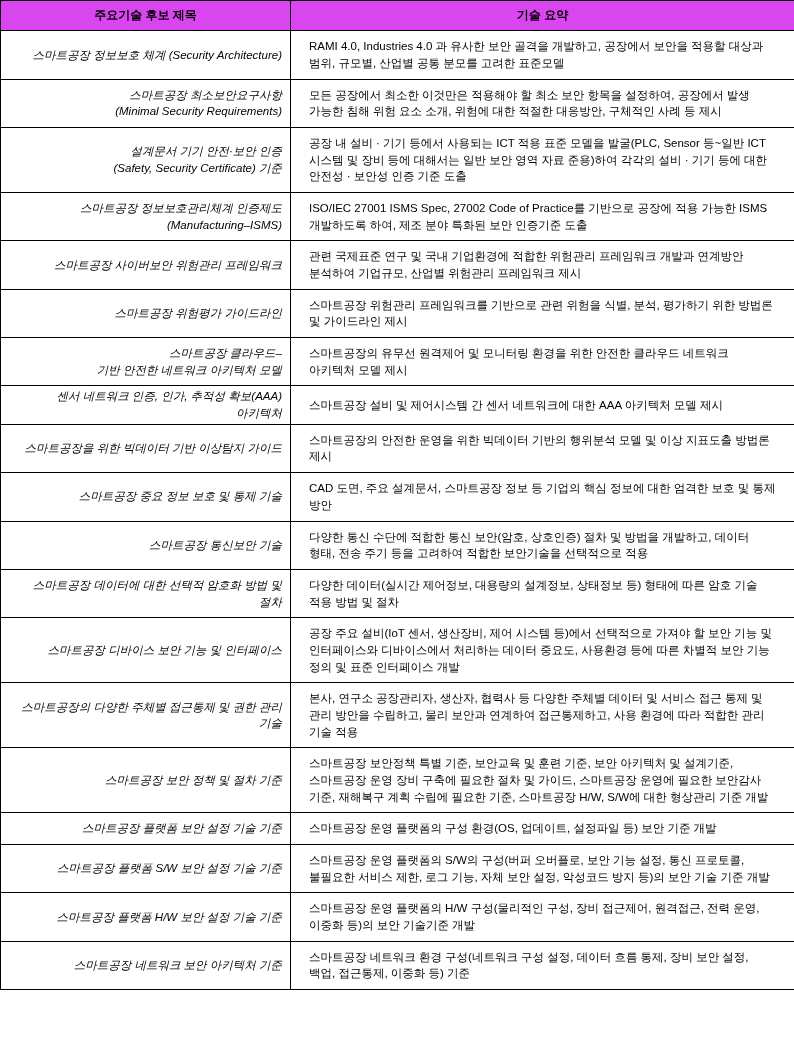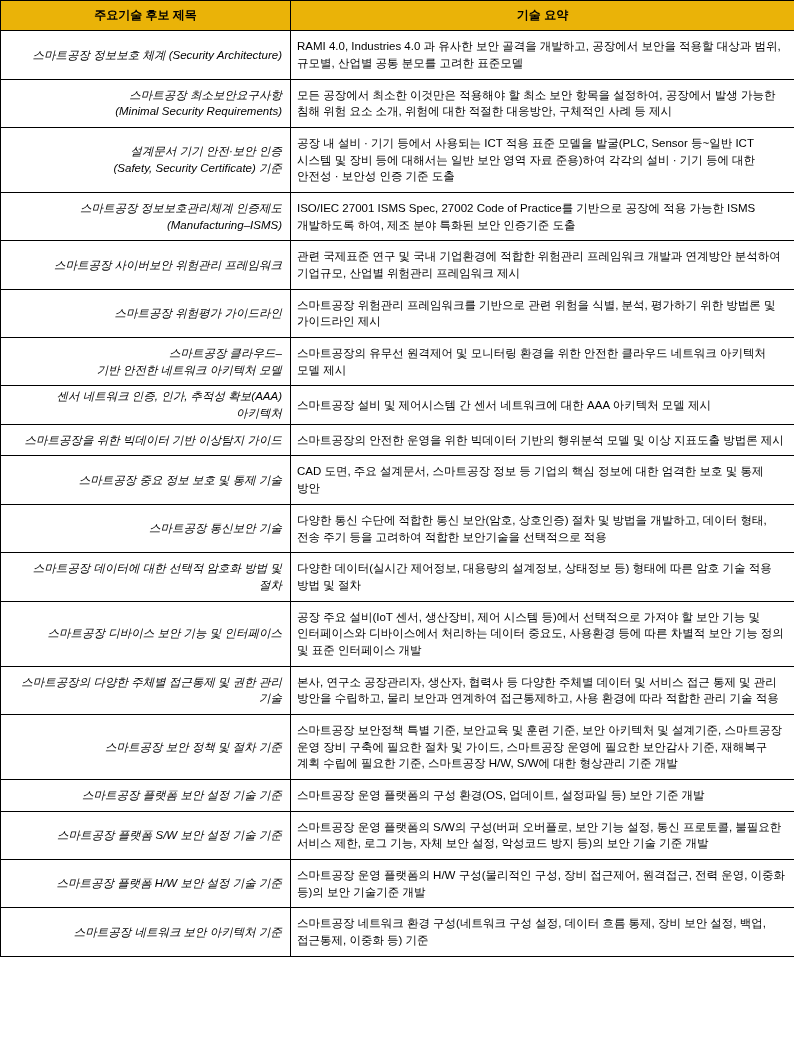--- a/index.html
+++ b/index.html
@@ -24,37 +24,37 @@
     border: 1px solid #000000;
   }
   table.tech-table th,
   table.tech-table td {
     border: 1px solid #000000;
     vertical-align: middle;
     font-size: 11.5px;
     line-height: 1.45;
   }
   table.tech-table thead th {
-    background: #eab308;
+    background: #d946ef;
     font-weight: bold;
     text-align: center;
     padding: 6px 4px;
     font-size: 12px;
   }
   col.col-title { width: 290px; }
   col.col-summary { width: 504px; }
   td.cell-title {
     text-align: right;
     padding: 2px 8px;
     word-break: keep-all;
     font-style: italic;
   }
   td.cell-summary {
     text-align: left;
-    padding: 7px 6px;
+    padding: 7px 18px;
     word-break: keep-all;
   }
   td.cell-title div, td.cell-summary div {
     white-space: pre-line;
   }
 </style>
 </head>
 <body>
 
 <div class="table-wrap">

